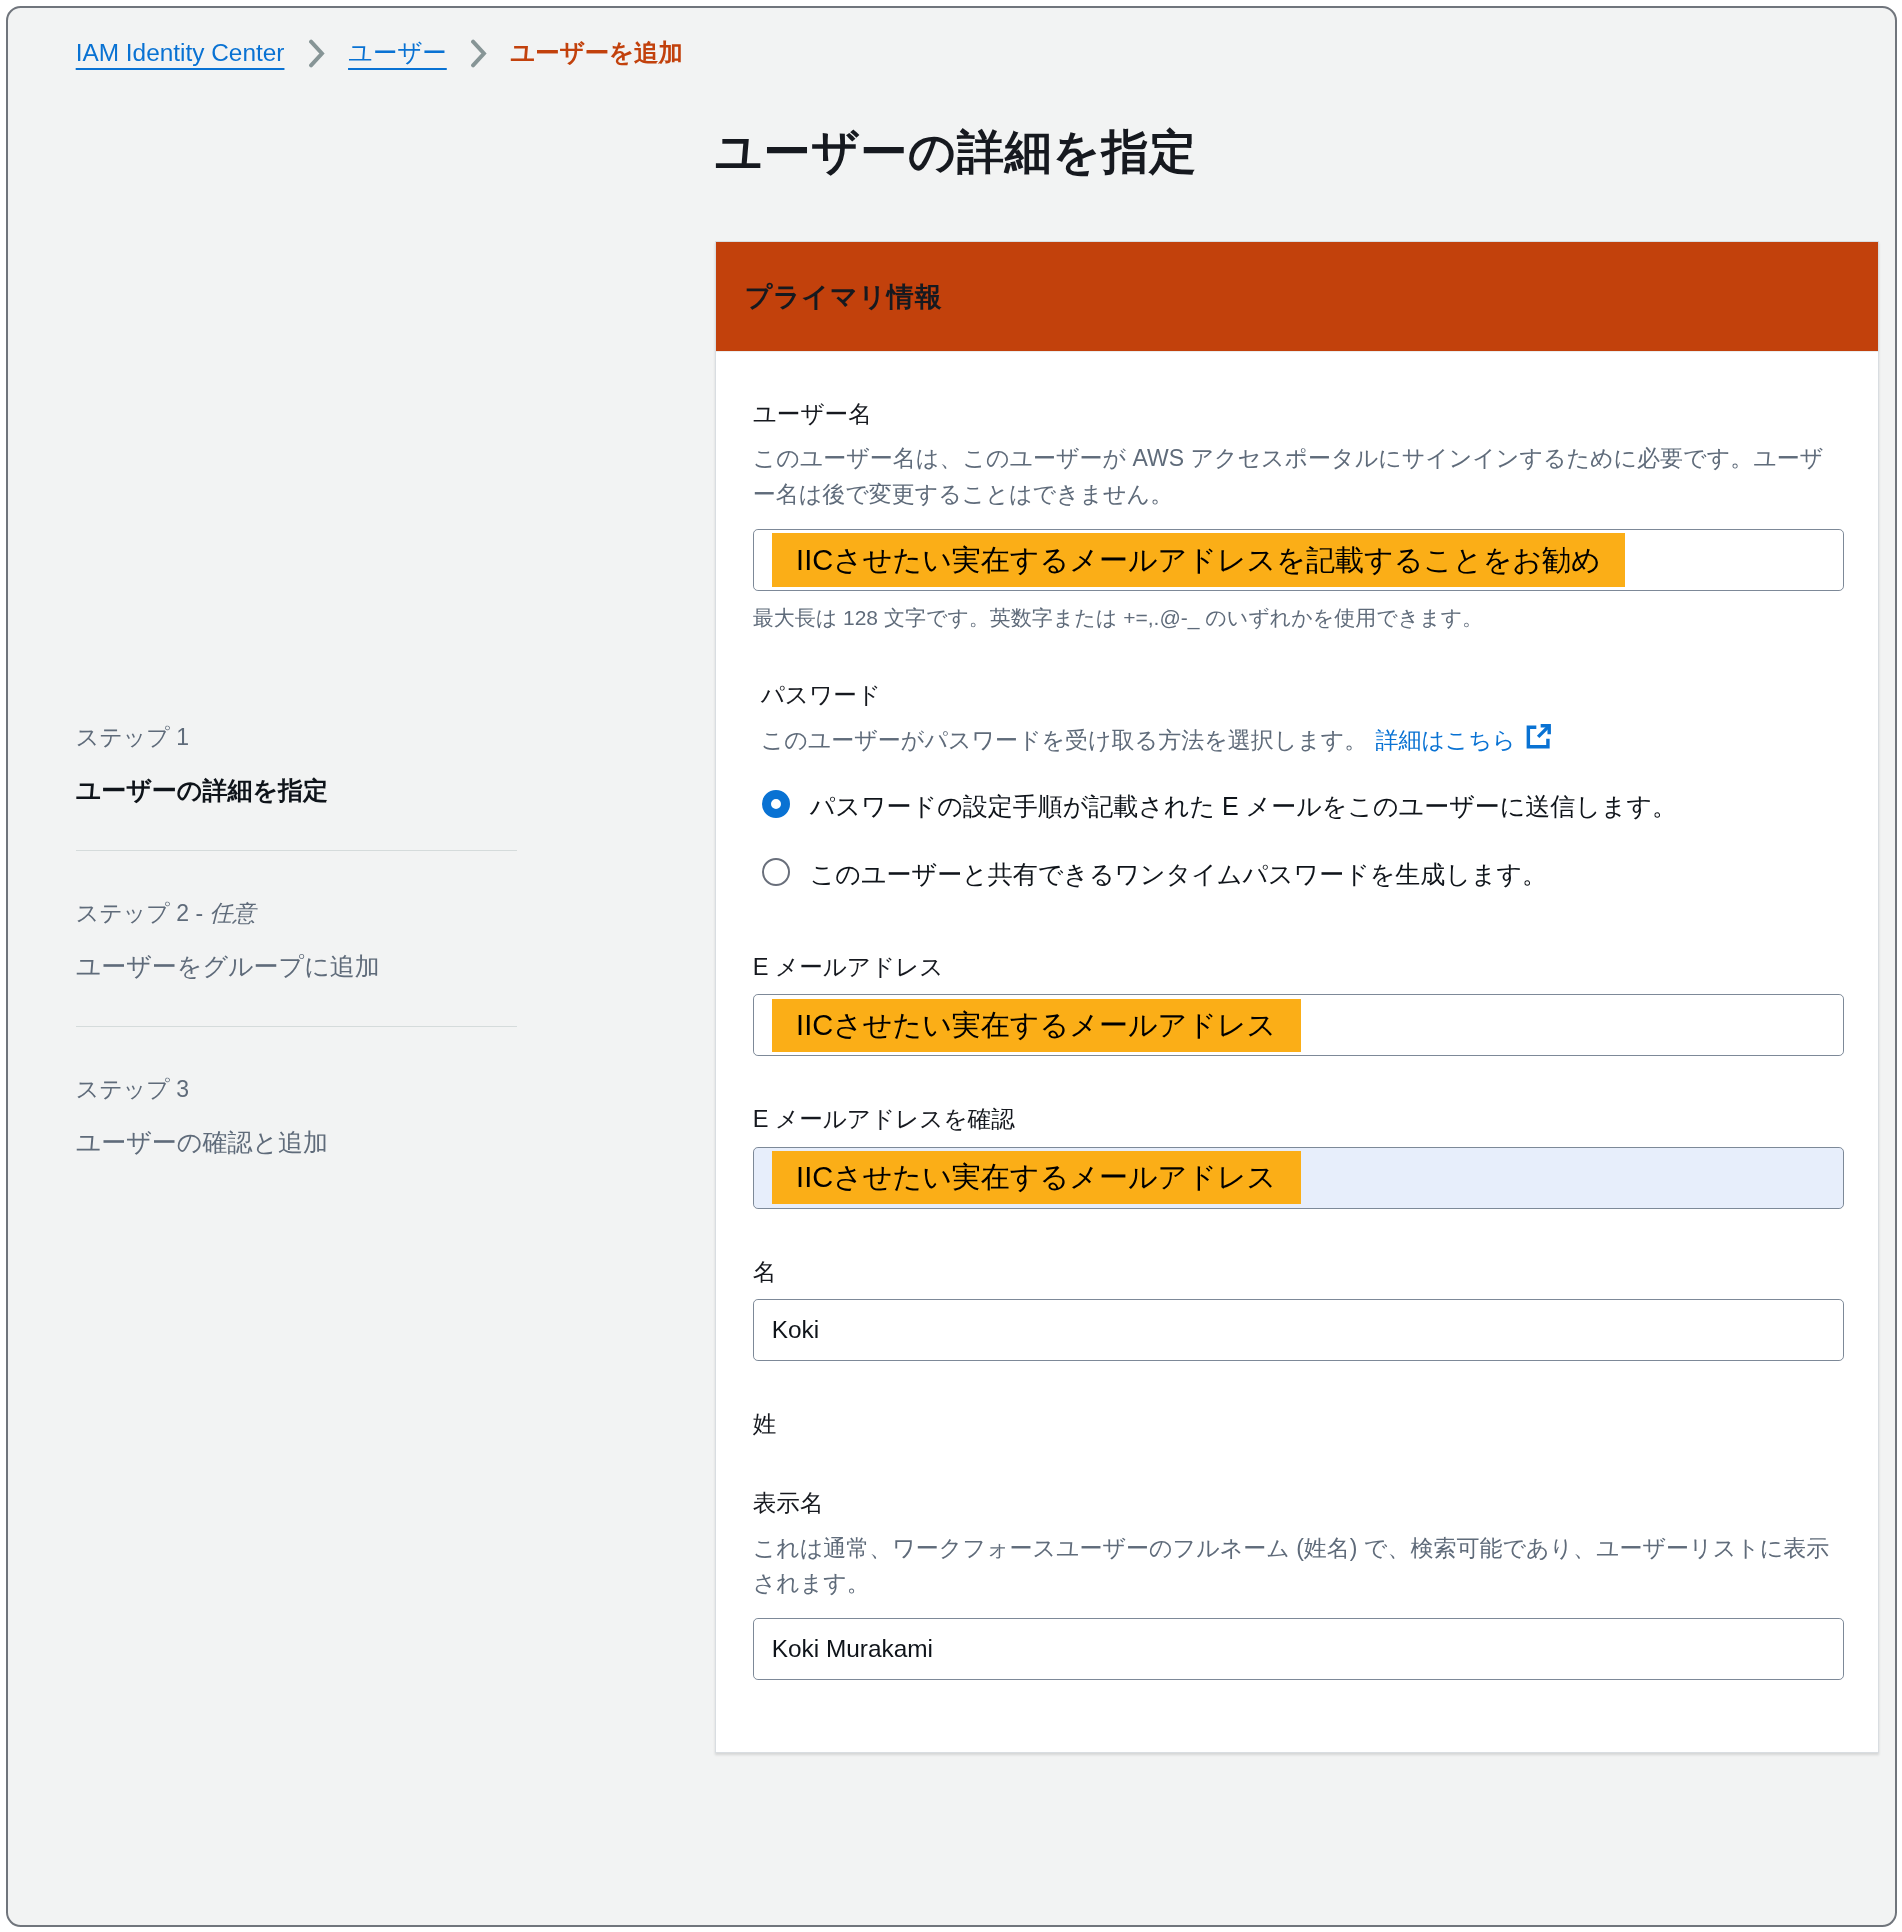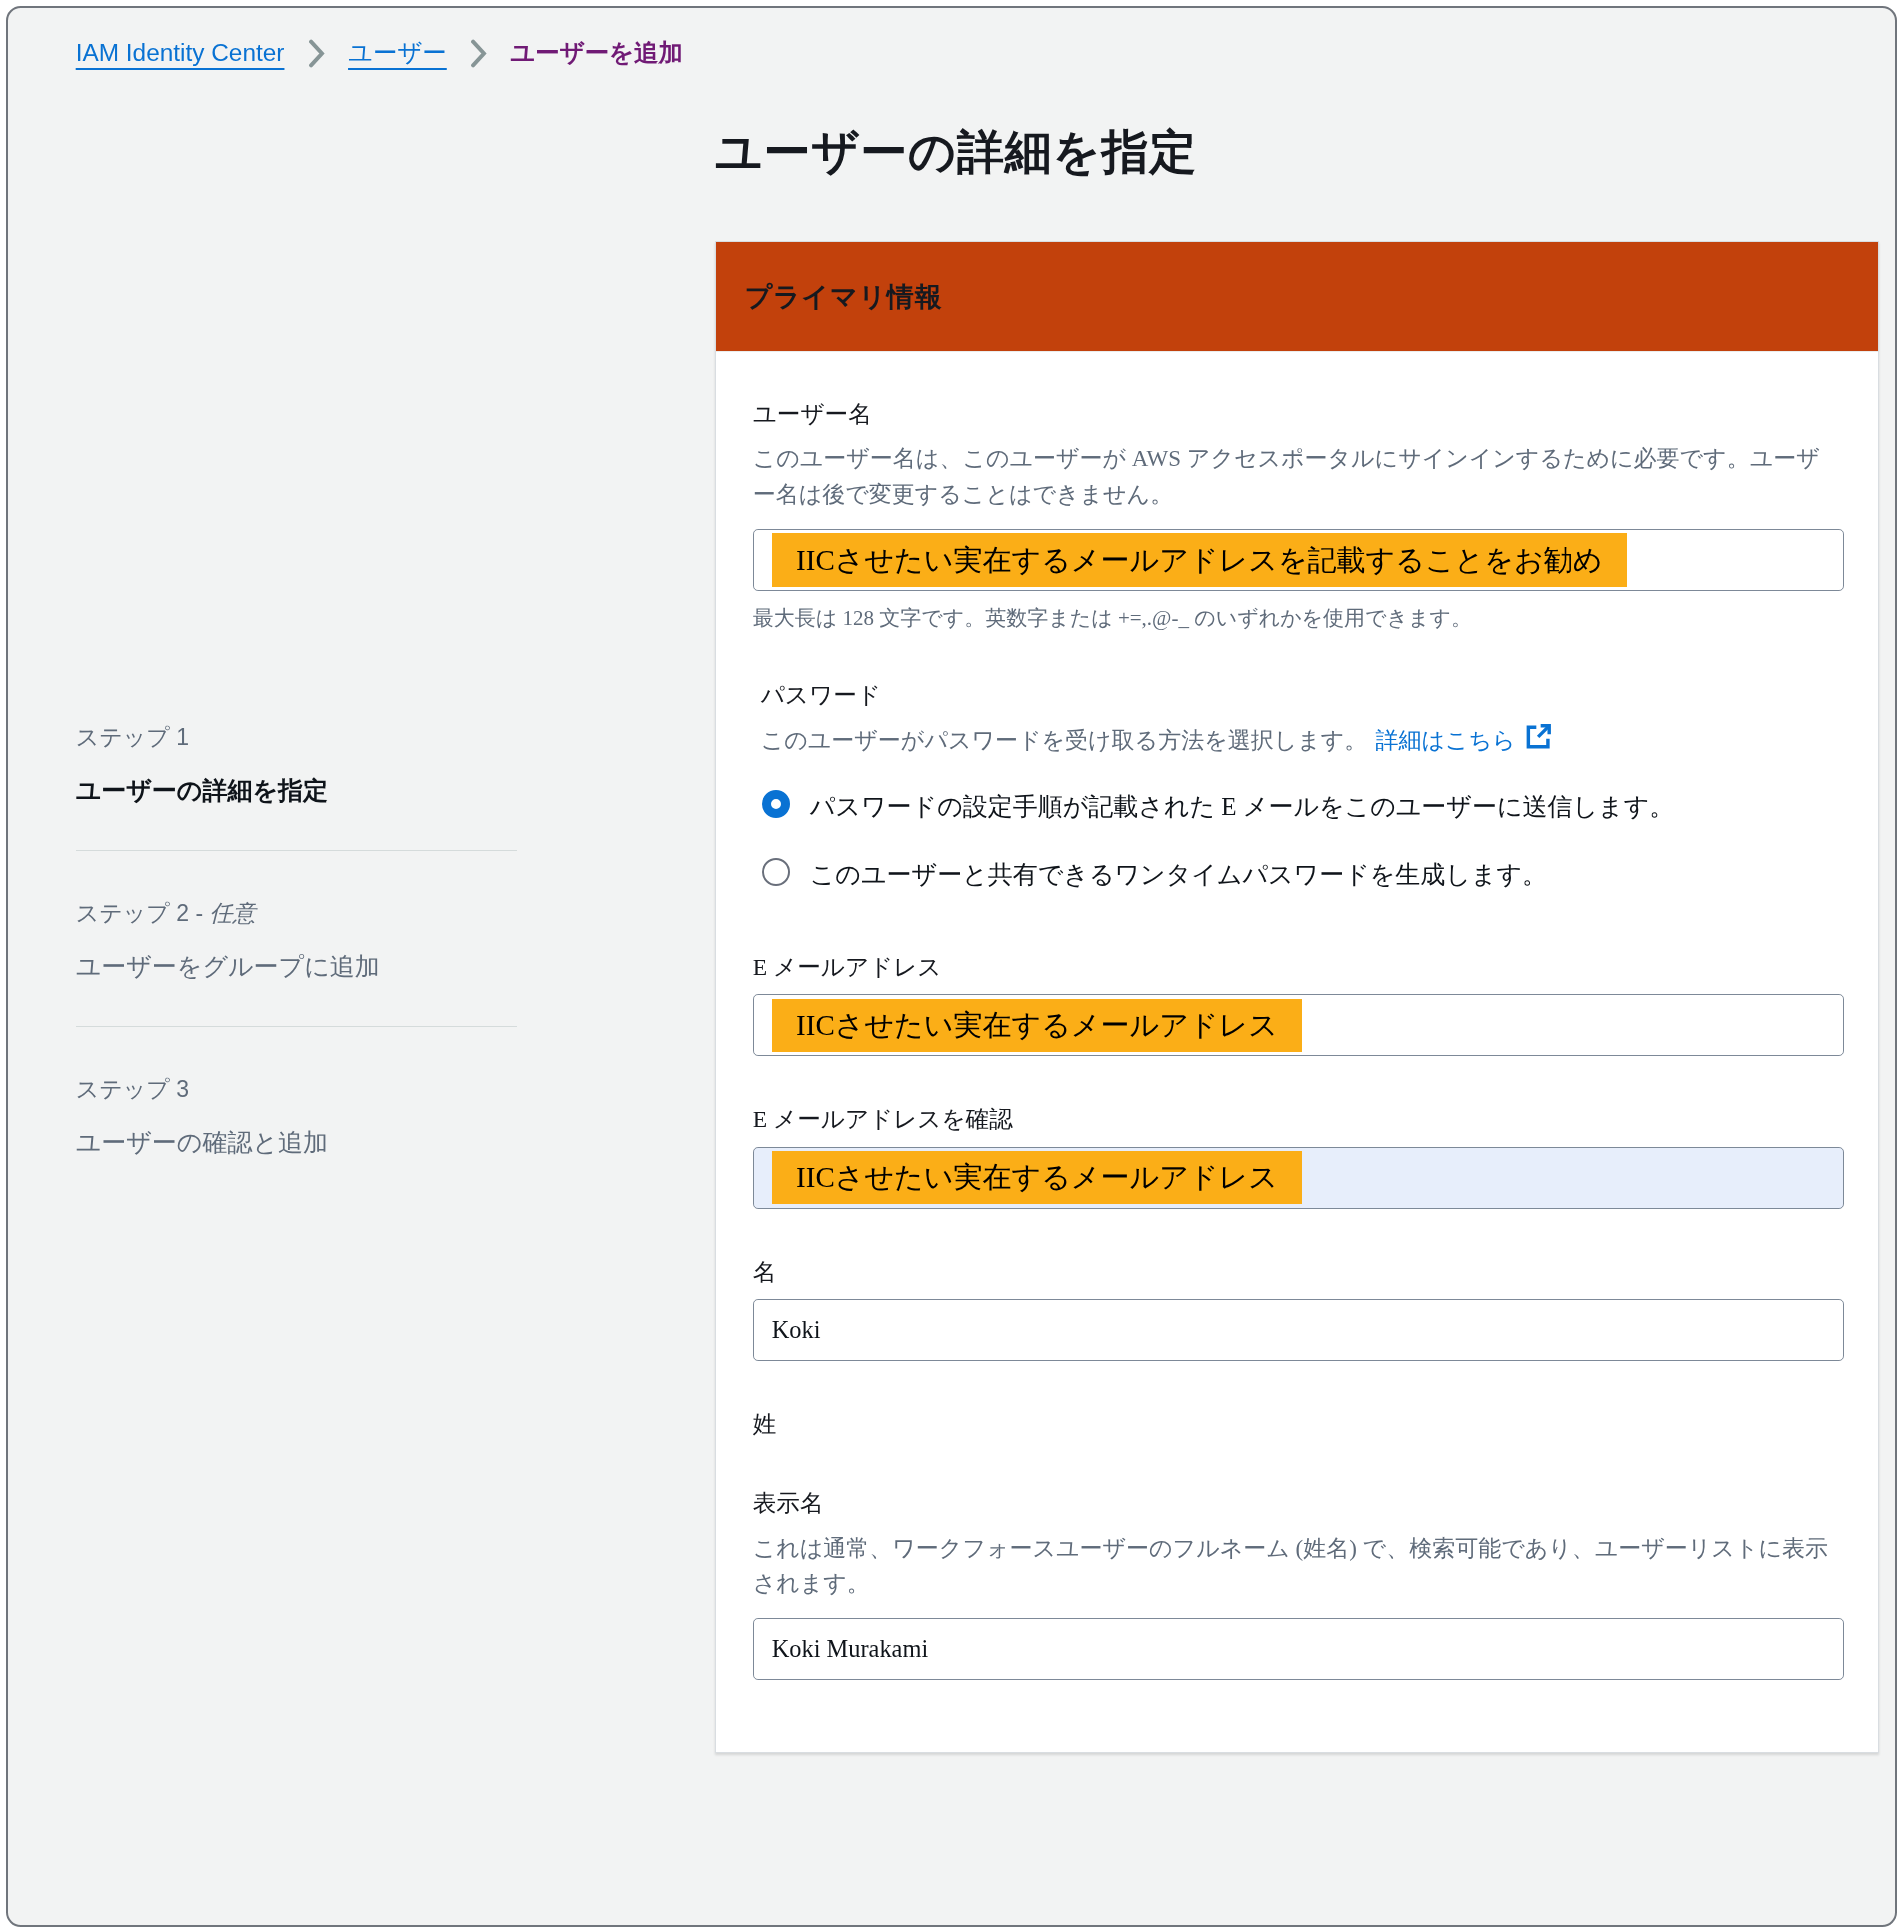--- a/index.html
+++ b/index.html
@@ -15,21 +15,21 @@
     border: 2.4px solid #70757c;
     border-radius: 14.7px;
     background: #f2f3f3;
     overflow: hidden;
   }
   .inner { padding: 24.4px 0 0 68px; }
 
   
   .breadcrumb { display: flex; align-items: center; gap: 18px; font-size: 24.4px; height: 42px; }
   .breadcrumb a { color: #0972d3; text-decoration: underline; text-underline-offset: 7.3px; text-decoration-thickness: 2.4px; font-weight: 500; cursor: pointer; }
-  .crumb-current { color: #701a75; font-weight: 600; }
+  .crumb-current { color: #c2410c; font-weight: 600; }
   .chev { display: inline-flex; margin: 0 3.3px; }
 
   
   .columns { display: flex; align-items: center; margin-top: 47px; gap: 16px; }
   .sidebar { flex: 0 0 441px; }
   .main { margin-left: 182px; width: 1164px; }
 
   
   .step { padding: 8.1px 0 0 0; }
   .step-label { font-size: 23px; color: #5f6b7a; margin-bottom: 21px; }
@@ -47,21 +47,21 @@
     background: #ffffff;
     border: 0.8px solid #d9dde1;
     box-shadow: 0 1.6px 2.4px rgba(0,0,0,0.12);
   }
   .card-header {
     background: #c2410c;
     padding: 37px 37px 36px 29px;
     border-bottom: 1.6px solid #eaeded;
   }
   .card-title { font-size: 27px; font-weight: 700; letter-spacing: 0.8px; }
-  .card-body { padding: 46px 37px 24.4px 37px; background:#ffffff;font-family:Liberation Serif, serif; }
+  .card-body { padding: 46px 37px 24.4px 37px; background:#ffffff; }
 
   .field { margin-bottom: 47px; }
   .field-label { font-size: 23.6px; color: #16191f; margin-bottom: 11.4px; }
   .field-desc { font-size: 23px; color: #5f6b7a; line-height: 1.55; margin-bottom: 16.3px; max-width: 1091px; }
   .field-hint { font-size: 21px; color: #5f6b7a; margin-top: 13px; }
 
   .text-input {
     width: 1091px; height: 62px;
     background: #ffffff;
     border: 1.6px solid #7d8998;

